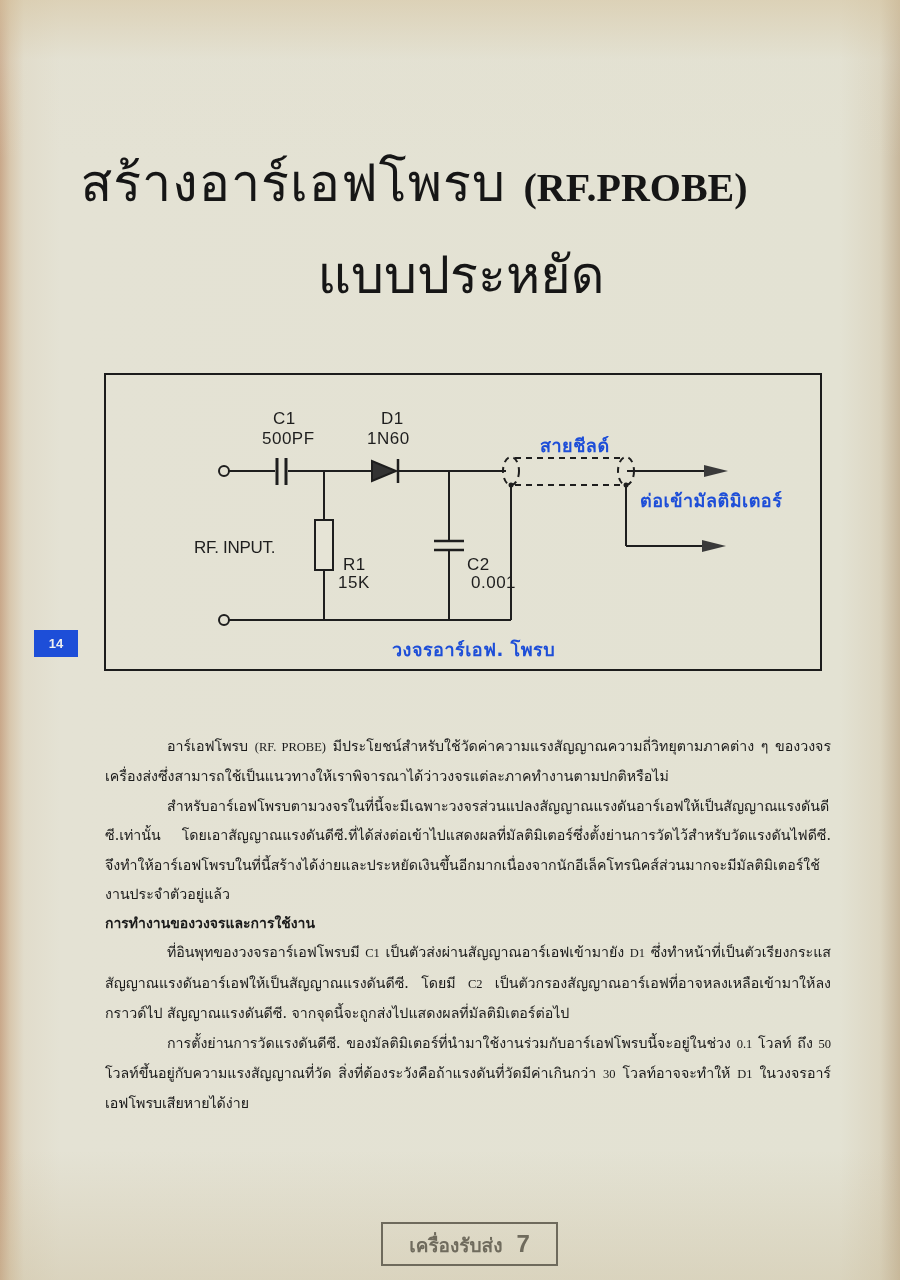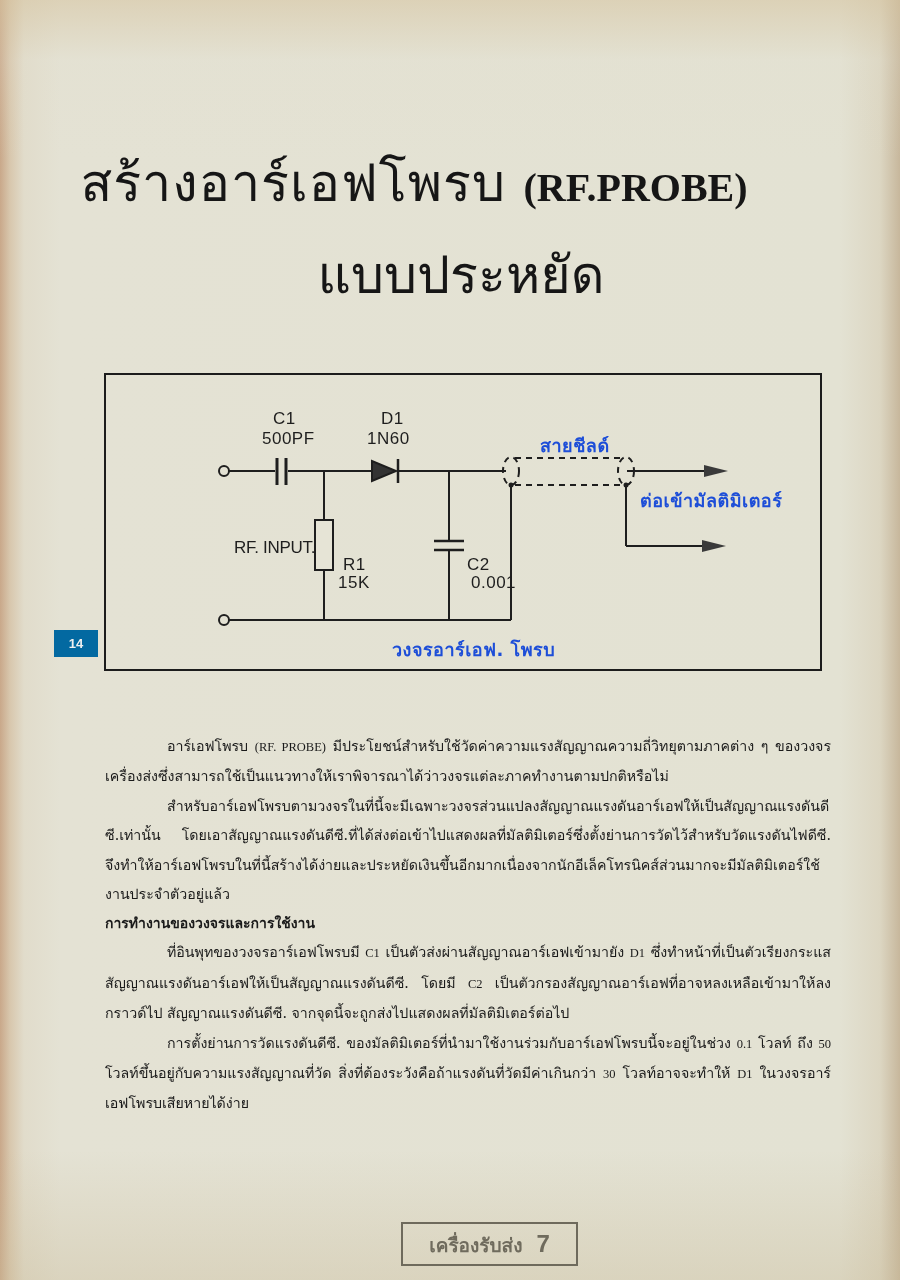--- a/index.html
+++ b/index.html
@@ -28,38 +28,38 @@
     position:absolute; left:104px; top:373px; width:718px; height:298px;
     border:2px solid #1c1c1c; box-sizing:border-box;
   }
   .figure-box svg { position:absolute; left:0; top:0; }
   .figure-box .lbl {
     position:absolute; font-family:"Liberation Sans", sans-serif; font-size:17px; color:#1e1e1e; line-height:19px; letter-spacing:0.5px;
   }
   .figure-box .thai-lbl { font-family:"DejaVu Sans", sans-serif; font-size:18px; font-weight:bold; color:#1d4ed8; }
   .page-num {
     position:absolute; left:34px; top:630px; width:44px; height:27px;
-    background:#0369a1; color:#f0f0f0; font-family:"Liberation Sans", sans-serif;
-    font-weight:bold; font-size:13px; line-height:27px; text-align:center;margin-left:20px;
+    background:#1d4ed8; color:#f0f0f0; font-family:"Liberation Sans", sans-serif;
+    font-weight:bold; font-size:13px; line-height:27px; text-align:center;
   }
   .body-text {
     position:absolute; left:105px; top:732px; width:726px;
     font-family:"DejaVu Serif", serif; font-size:14.2px; line-height:29.4px; color:#1a1a1a;
     text-align:justify;
   }
   .body-text p { margin:0; text-indent:62px; }
   .body-text .small-caps { font-family:"Liberation Serif", serif; font-size:12.5px; }
   .body-text h2 {
     margin:0; font-family:"DejaVu Sans", sans-serif; font-weight:bold; font-size:14px; line-height:29px; text-indent:0;
   }
   .footer-box {
     position:absolute; left:381px; top:1222px; width:177px; height:44px;
     border:2px solid #6e6a5c; box-sizing:border-box;
     font-family:"DejaVu Sans", sans-serif; font-weight:bold; color:#6f6b5d;
-    font-size:19px; line-height:40px; text-align:center;margin-left:20px;
+    font-size:19px; line-height:40px; text-align:center;
   }
   .footer-box .issue { font-family:"Liberation Sans", sans-serif; font-size:24px; margin-left:14px; }
 </style>
 </head>
 <body>
 
 <div class="page-tint"></div>
 
 <div class="title-1">
   <span>สร้างอาร์เอฟโพรบ</span>
@@ -110,21 +110,21 @@
     <circle cx="405" cy="110" r="2.5" fill="#1e1e1e"></circle>
     <circle cx="520" cy="110" r="2.5" fill="#1e1e1e"></circle>
     <polygon points="598,90 622,96 598,102" fill="#3a3a3a"></polygon>
     <polygon points="596,165 620,171 596,177" fill="#3a3a3a"></polygon>
   </svg>
 
   <div class="lbl" style="left:167px; top:34px;">C1</div>
   <div class="lbl" style="left:156px; top:54px;">500PF</div>
   <div class="lbl" style="left:275px; top:34px;">D1</div>
   <div class="lbl" style="left:261px; top:54px;">1N60</div>
-  <div class="lbl" style="left:88px; top:163px; letter-spacing:-0.3px;margin-left:40px;">RF. INPUT.</div>
+  <div class="lbl" style="left:88px; top:163px; letter-spacing:-0.3px;">RF. INPUT.</div>
   <div class="lbl" style="left:237px; top:180px;">R1</div>
   <div class="lbl" style="left:232px; top:198px;">15K</div>
   <div class="lbl" style="left:361px; top:180px;">C2</div>
   <div class="lbl" style="left:345px; top:198px;margin-left:20px;">0.001</div>
   <div class="lbl thai-lbl" style="left:434px; top:61px;">สายชีลด์</div>
   <div class="lbl thai-lbl" style="left:534px; top:116px;">ต่อเข้ามัลติมิเตอร์</div>
   <div class="lbl thai-lbl" style="left:286px; top:265px;">วงจรอาร์เอฟ. โพรบ</div>
 </div>
 
 <div class="page-num">14</div>

